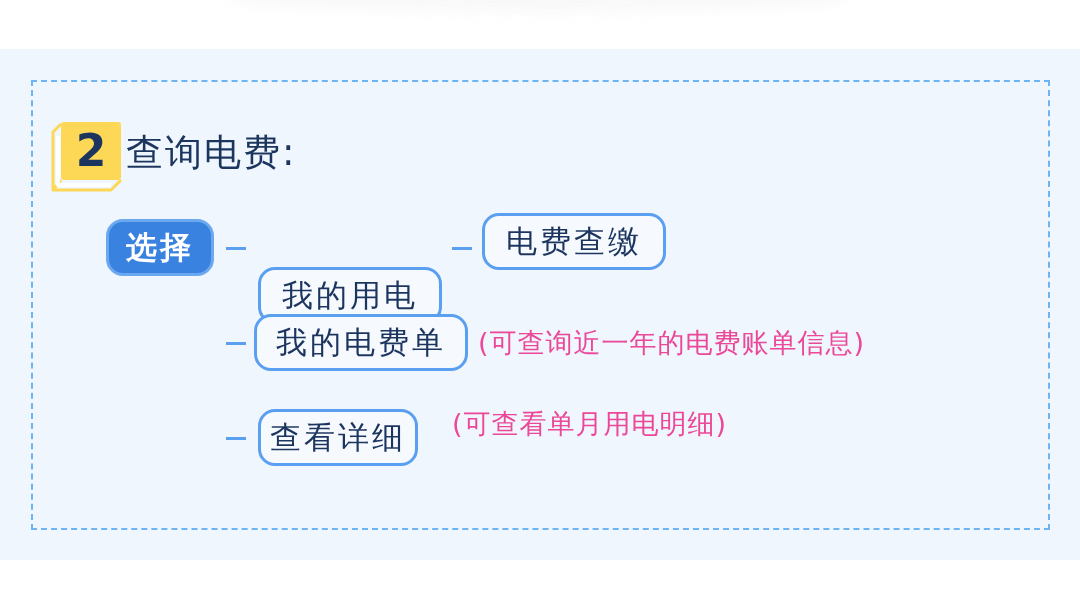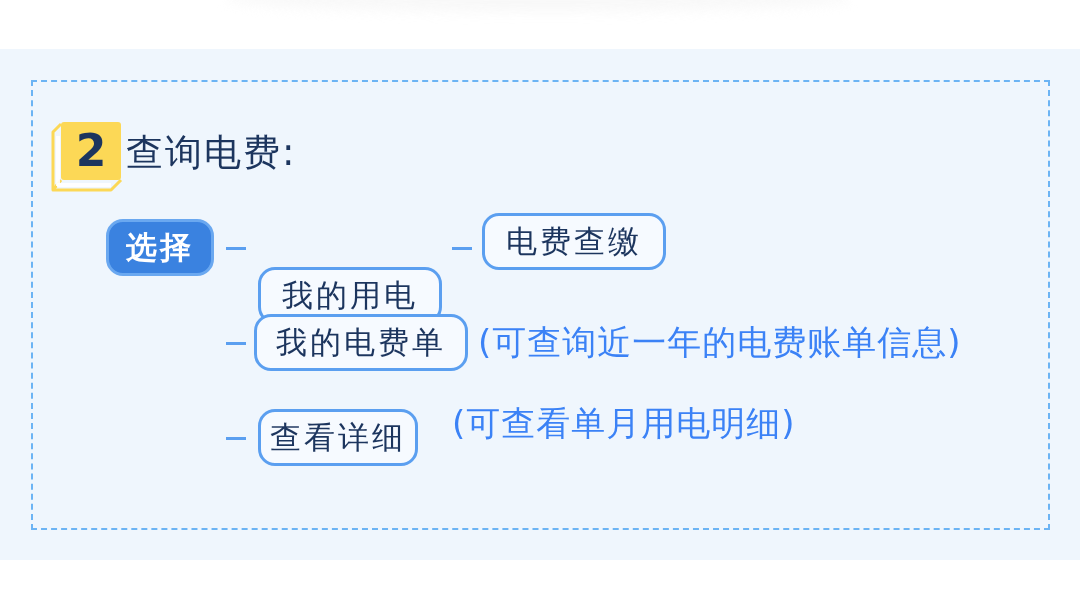--- a/index.html
+++ b/index.html
@@ -51,21 +51,21 @@
     }
     .node-primary {
       background: #3a82e0; border-color: #6aa8f0; color: #ffffff;
       font-weight: bold;
     }
     .connector {
       position: absolute; width: 20px; height: 3px; background: #5b9ff0;
     }
     .note {
       position: absolute; height: 57px; line-height: 57px;
-      font-size: 34px; color: #3b82f6; letter-spacing: 1px;
+      font-size: 27px; color: #ec4899; letter-spacing: 1px;
       white-space: nowrap;
     }
   </style>
 </head>
 <body>
 
 <div class="top-shadow"></div>
 
 <div class="panel"></div>
 <div class="dashed-frame"></div>

